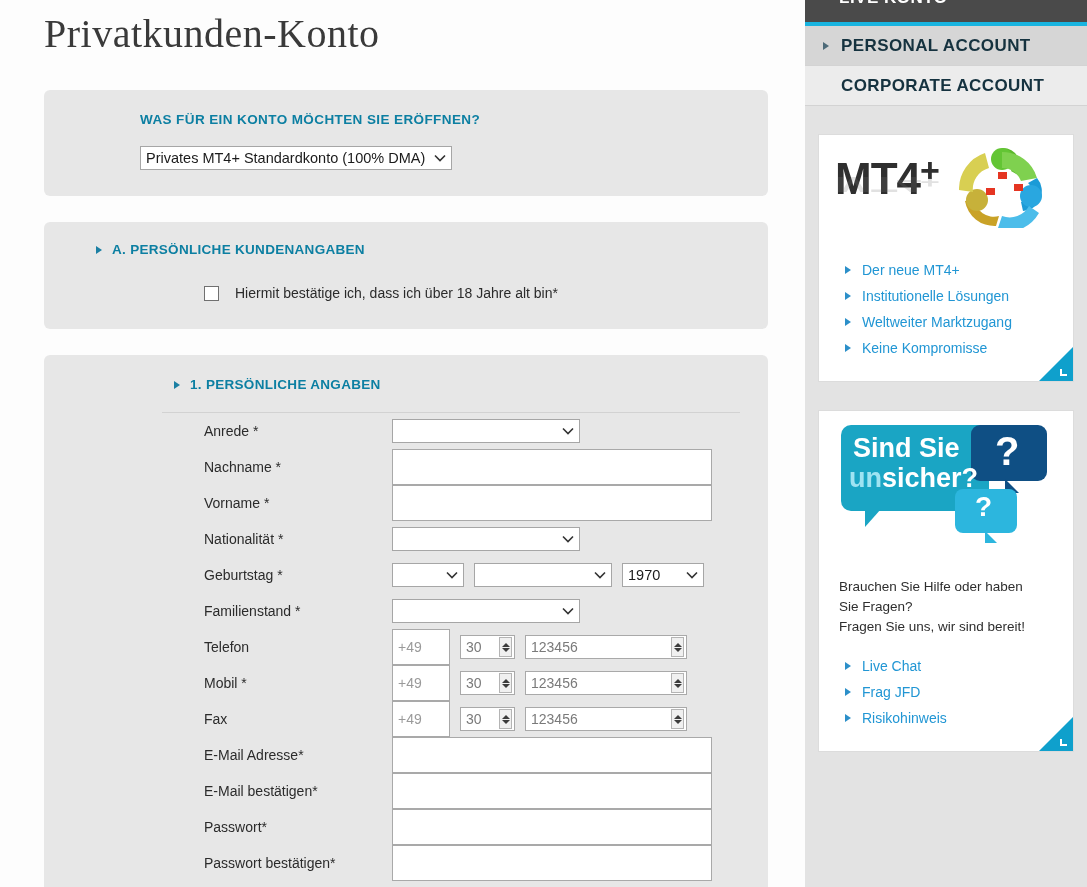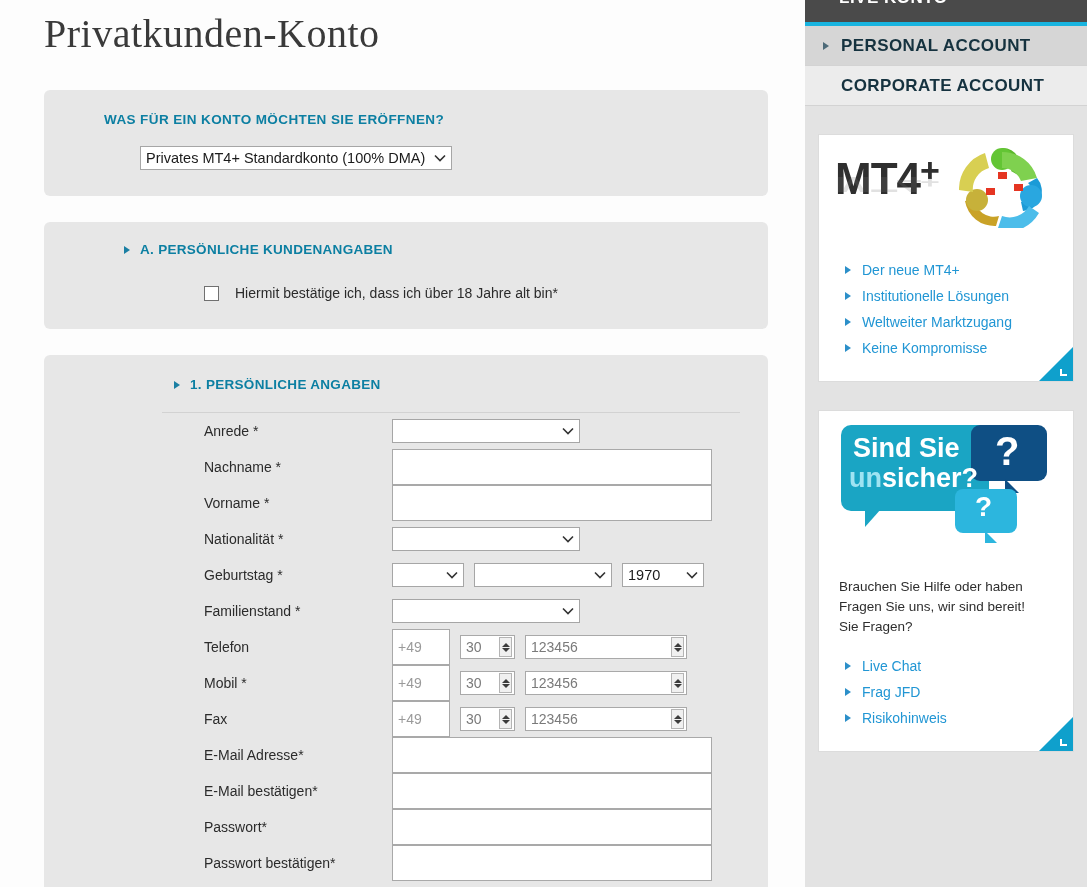--- a/index.html
+++ b/index.html
@@ -33,21 +33,21 @@
     width: 724px;
   }
 
   
   #panel-account { margin-top: 28px; padding: 22px 0 26px 0; }
   .panel-legend {
     color: #0c7fa2;
     font-size: 13.5px;
     font-weight: bold;
     letter-spacing: .4px;
-    padding-left: 60px;
+    padding-left: 96px;
   }
   .account-select-wrap { padding-left: 96px; margin-top: 19px; }
   .sel-shell {
     display: inline-block;
     position: relative;
     background: #fff;
     border: 1px solid #a6a6a6;
     height: 24px;
     vertical-align: middle;
   }
@@ -65,21 +65,21 @@
     position: absolute; right: 5px; top: 0; height: 22px;
     display: flex; align-items: center;
     font-size: 11px; color: #444;
   }
   .sel-caret svg { display: block; }
 
   
   #panel-a { margin-top: 26px; padding: 20px 0 0 0; }
   .section-head {
     display: flex; align-items: center;
-    padding-left: 80px;
+    padding-left: 52px;
   }
   .tri {
     width: 0; height: 0;
     border-left: 6px solid #1b7fa3;
     border-top: 4.5px solid transparent;
     border-bottom: 4.5px solid transparent;
     margin-right: 10px;
     flex: none;
   }
   .section-head .label {
@@ -532,22 +532,22 @@
         <span class="bub bub-dark-tail"></span>
         <span class="bub bub-light"></span>
         <span class="bub bub-light-tail"></span>
         <span class="bub bub-l1">Sind Sie</span>
         <span class="bub bub-l2"><span class="un">un</span><span>sicher?</span></span>
         <span class="bub bub-q1">?</span>
         <span class="bub bub-q2">?</span>
       </div>
       <div class="help-text">
         <div>Brauchen Sie Hilfe oder haben</div>
+        <div>Sie Fragen?</div>
         <div>Fragen Sie uns, wir sind bereit!</div>
-        <div>Sie Fragen?</div>
       </div>
       <div class="link-list" style="padding-top:12px">
         <div class="link-row">
             <span class="ltri"></span>
             <span class="ltxt">Live Chat</span>
           </div>
         <div class="link-row">
             <span class="ltri"></span>
             <span class="ltxt">Frag JFD</span>
           </div>

